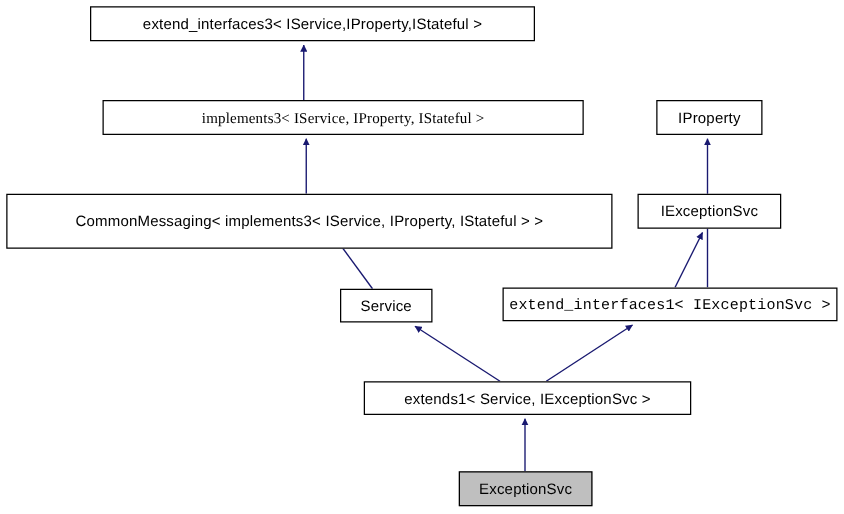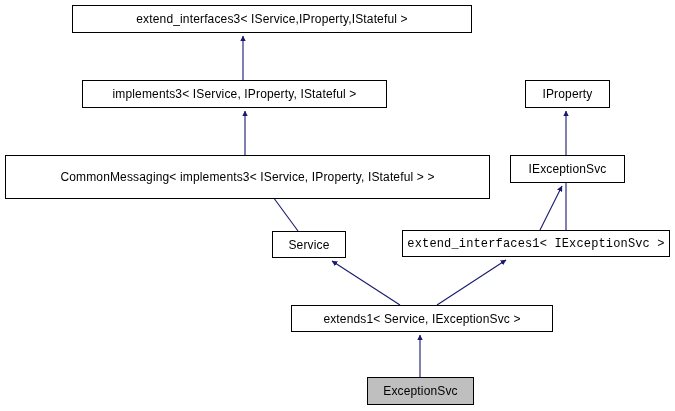--- a/index.html
+++ b/index.html
@@ -65,24 +65,24 @@
         <line x1="566" y1="230" x2="566" y2="111" stroke="#191970" stroke-width="1.1" marker-end="url(#uml-arrow)"></line>
         <line x1="298" y1="231" x2="265" y2="186" stroke="#191970" stroke-width="1.1" marker-end="url(#uml-arrow)"></line>
         <line x1="540" y1="230" x2="562" y2="186" stroke="#191970" stroke-width="1.1" marker-end="url(#uml-arrow)"></line>
         <line x1="400" y1="305" x2="332" y2="261" stroke="#191970" stroke-width="1.1" marker-end="url(#uml-arrow)"></line>
         <line x1="437" y1="305" x2="506" y2="260" stroke="#191970" stroke-width="1.1" marker-end="url(#uml-arrow)"></line>
         <line x1="420" y1="377" x2="420" y2="335" stroke="#191970" stroke-width="1.1" marker-end="url(#uml-arrow)"></line>
       </g>
   </svg>
 
   <div id="node-group">
-      <div class="node" style="left: 72px; top: 5px; width: 400px; height: 28px; justify-content: center;">
+      <div class="node" style="left: 72px; top: 5px; width: 356px; height: 28px; justify-content: center;">
         <span class="node-label">extend_interfaces3&lt; IService,IProperty,IStateful &gt;</span>
       </div>
-      <div class="node" style="left: 82px; top: 80px; width: 305px; height: 28px;">
+      <div class="node" style="left: 82px; top: 80px; width: 385px; height: 28px; font-family: Liberation Serif, serif;">
         <span class="node-label">implements3&lt; IService, IProperty, IStateful &gt;</span>
       </div>
       <div class="node" style="left: 525px; top: 80px; width: 85px; height: 28px;">
         <span class="node-label">IProperty</span>
       </div>
       <div class="node" style="left: 5px; top: 155px; width: 485px; height: 44px;">
         <span class="node-label">CommonMessaging&lt; implements3&lt; IService, IProperty, IStateful &gt; &gt;</span>
       </div>
       <div class="node" style="left: 510px; top: 155px; width: 115px; height: 28px;">
         <span class="node-label">IExceptionSvc</span>

